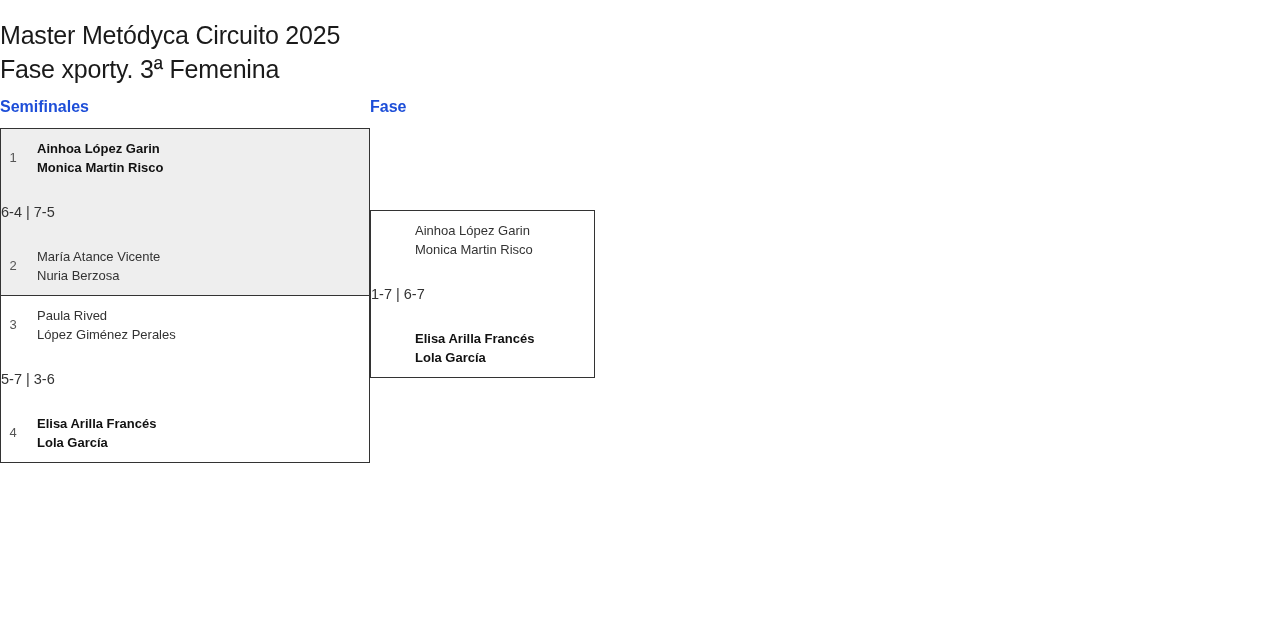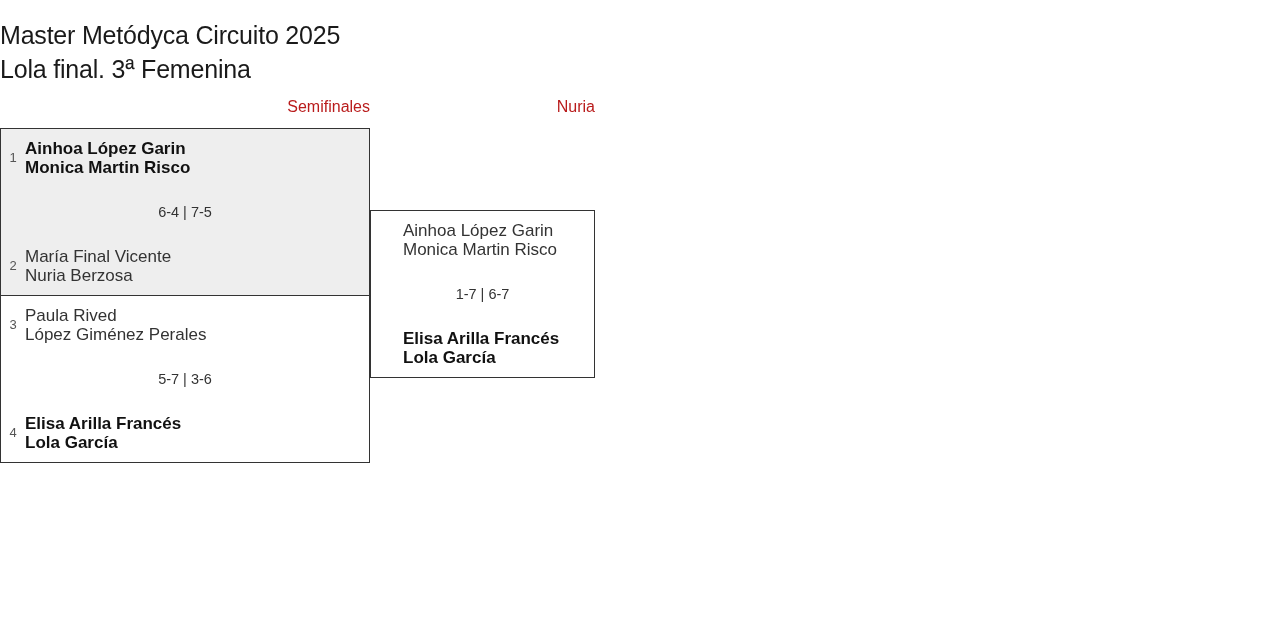--- a/index.html
+++ b/index.html
@@ -49,23 +49,23 @@
     height: 62px;
   }
   .logo svg { display: block; }
 
   
   .round-header {
     position: absolute;
     top: 96px;
     font-size: 16px;
     line-height: 22px;
-    text-align: right;
-    color: #b91c1c;
-    font-weight: 400;
+    text-align: left;
+    color: #1d4ed8;
+    font-weight: 700;
   }
   .round-header.sf { left: 0px;   width: 370px; }
   .round-header.fi { left: 370px; width: 225px; }
 
   
   .bracket { position: absolute; left: 0; top: 0; }
 
   .match {
     position: absolute;
     box-sizing: border-box;
@@ -94,82 +94,82 @@
     width: 24px;
     flex: 0 0 24px;
     text-align: center;
     font-size: 13px;
     color: #555555;
     line-height: 16px;
   }
   .seed.empty { visibility: hidden; }
 
   .players {
-    font-size: 17px;
+    font-size: 13px;
     line-height: 19px;
     color: #333333;
     white-space: nowrap;
+    margin-left: 12px;
   }
   .players.winner {
     font-weight: bold;
     color: #111111;
   }
   .player { display: block; }
 
   
   .score {
     position: absolute;
     left: 0;
     width: 100%;
     top: 50%;
     transform: translateY(-50%);
-    text-align: center;
     font-size: 14.5px;
     line-height: 19px;
     color: #333333;
   }
 
   
   .fin .team { padding-left: 0; }
   .fin .players { padding-left: 8px; }
 </style>
 </head>
 <body>
 
 <div class="header">
 
   <div class="title-block">
     <span class="title-line">Master Metódyca Circuito 2025</span>
-    <span class="title-line">Lola final. 3ª Femenina</span>
+    <span class="title-line">Fase xporty. 3ª Femenina</span>
   </div>
 
 
 </div>
 
 <div class="round-header sf">Semifinales</div>
-<div class="round-header fi">Nuria</div>
+<div class="round-header fi">Fase</div>
 
 <div class="bracket">
 
   <div class="match sf1 highlight">
 
     <div class="team top">
       <span class="seed">1</span>
       <span class="players winner">
         <span class="player">Ainhoa López Garin</span>
         <span class="player">Monica Martin Risco</span>
       </span>
     </div>
 
     <div class="score">6-4 | 7-5</div>
 
     <div class="team bottom">
       <span class="seed">2</span>
       <span class="players">
-        <span class="player">María Final Vicente</span>
+        <span class="player">María Atance Vicente</span>
         <span class="player">Nuria Berzosa</span>
       </span>
     </div>
 
   </div>
 
   <div class="match sf2">
 
     <div class="team top">
       <span class="seed">3</span>

